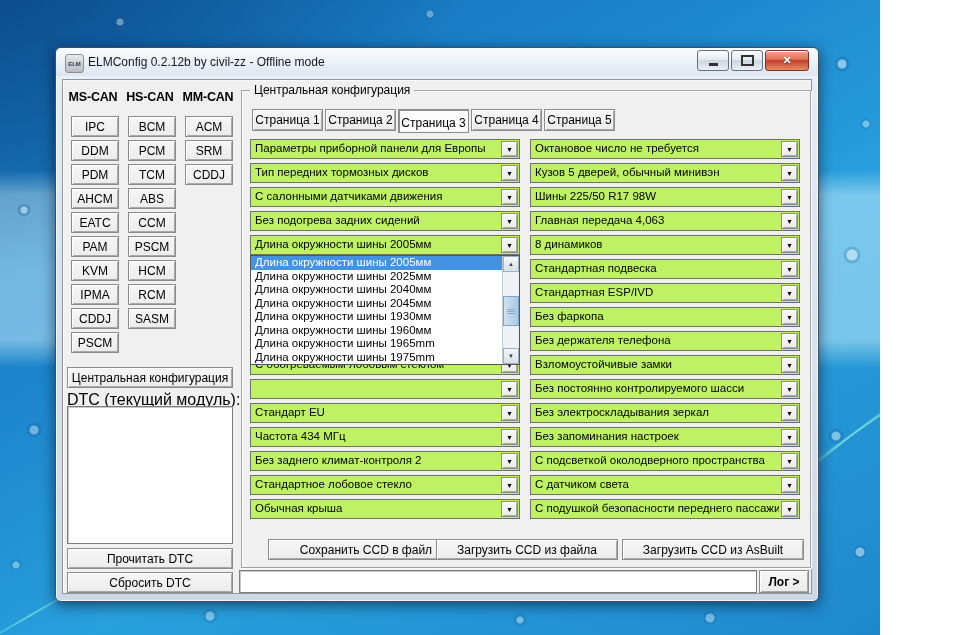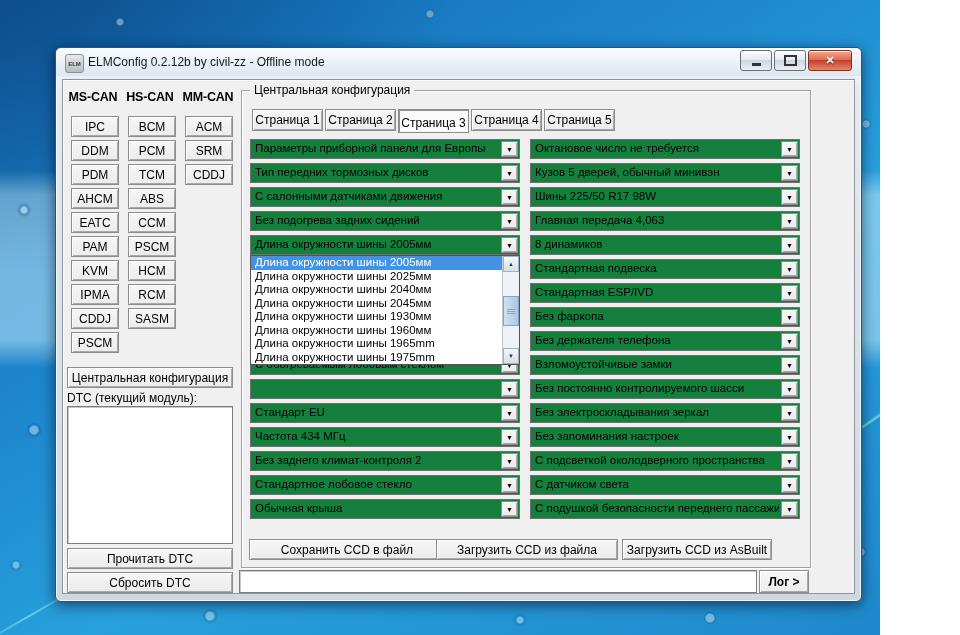--- a/index.html
+++ b/index.html
@@ -24,21 +24,21 @@
       linear-gradient(180deg, rgba(255,255,255,0) 170px, rgba(190,233,250,.55) 195px, rgba(190,233,250,.55) 340px, rgba(255,255,255,0) 368px),
       linear-gradient(150deg,#1268b0 0%, #1d85cc 35%, #28a0dc 60%, #1f88cc 100%);}
   .streak{position:absolute;background:linear-gradient(180deg,transparent,rgba(150,255,225,.55),transparent);width:2px;}
   .streak.s1{left:838px;top:380px;height:130px;transform:rotate(52deg);}
   .streak.s2{left:872px;top:340px;height:160px;transform:rotate(55deg);}
   .streak.s3{left:30px;top:540px;height:150px;transform:rotate(60deg);}
   .white-strip{position:absolute;left:880px;top:0;width:80px;height:635px;background:#fff;}
   
   .window{position:absolute;left:55px;top:47px;width:762px;height:553px;
     background:linear-gradient(180deg,#f7fafd 0%,#e3ebf3 8%,#ccd8e4 100%);
-    border:1px solid #3c5064;border-radius:6px;box-shadow:0 3px 14px rgba(0,0,20,.55), inset 0 0 0 1px rgba(255,255,255,.75);padding-left:43px;}
+    border:1px solid #3c5064;border-radius:6px;box-shadow:0 3px 14px rgba(0,0,20,.55), inset 0 0 0 1px rgba(255,255,255,.75);}
   .titlebar{position:absolute;left:0;top:0;right:0;height:28px;border-radius:6px 6px 0 0;
     background:linear-gradient(180deg,#fbfdff 0%,#e9f0f7 55%,#dde7f0 100%);}
   .app-icon{position:absolute;left:9px;top:6px;width:17px;height:17px;background:linear-gradient(180deg,#e8e8e8,#b8bcc0);
     border:1px solid #8a9098;border-radius:3px;display:flex;align-items:center;justify-content:center;}
   .app-icon-text{font-size:6px;font-weight:700;color:#2a3a4a;letter-spacing:0;}
   .title-text{position:absolute;left:32px;top:7px;font-size:12px;color:#15181c;white-space:nowrap;}
   .win-controls{position:absolute;top:2px;right:9px;display:flex;gap:2px;}
   .wc{width:30px;height:19px;border:1px solid #66707c;border-radius:3px;display:flex;align-items:center;justify-content:center;
     background:linear-gradient(180deg,#fdfefe 0%,#e4eaf0 45%,#cdd7e1 50%,#e8eef4 100%);box-shadow:inset 0 1px 0 rgba(255,255,255,.9);}
   .wc.close{width:42px;border-color:#7c2f26;background:linear-gradient(180deg,#f2a891 0%,#dd6f54 45%,#c6402c 50%,#e08a66 100%);}
@@ -52,57 +52,57 @@
   .bus-header{position:absolute;top:10px;font-weight:700;font-size:12.5px;letter-spacing:-.2px;text-align:center;}
   .bh-ms{left:2px;width:56px;} .bh-hs{left:59px;width:56px;} .bh-mm{left:116px;width:58px;}
   .mod-col{position:absolute;top:36px;display:flex;flex-direction:column;gap:3px;align-items:flex-end;}
   .mc1{left:8px;} .mc2{left:65px;} .mc3{left:122px;}
   .btn3d{background:linear-gradient(180deg,#f6f6f6,#ececec);border:1px solid #8c8c8c;
     box-shadow:inset 1px 1px 0 #ffffff, inset -1px -1px 0 #a9a9a9;color:#000;
     font-family:"Liberation Sans",sans-serif;font-size:12px;padding:0;cursor:default;}
   .mod-btn{width:48px;height:21px;}
   .wide-btn{position:absolute;left:4px;width:166px;height:21px;}
   .ccfg-btn{top:287px;}
-  .dtc-label{position:absolute;left:4px;top:311px;font-size:12px;}
+  .dtc-label{position:absolute;left:4px;top:311px;font-size:16px;}
   .dtc-list{position:absolute;left:4px;top:326px;width:164px;height:136px;background:#fff;
     border:1px solid #7d7d7d;box-shadow:inset 1px 1px 0 #c8c8c8;}
   .read-dtc{top:468px;} .reset-dtc{top:492px;}
   
   .groupbox{position:absolute;left:178px;top:10px;width:568px;height:476px;
     border:1px solid #a2a2a2;box-shadow:inset 1px 1px 0 #fdfdfd, 1px 1px 0 #fdfdfd;}
   .legend{position:absolute;top:-8px;left:8px;background:#f0f0f0;padding:0 4px;font-size:12px;}
   .tabs{position:absolute;left:10px;top:18px;display:flex;gap:2px;}
   .tab-btn{width:71px;height:22px;}
   .tab-btn.selected{height:24px;background:#fbfbfb;
     box-shadow:inset 1px 1px 0 #8f8f8f, inset -1px -1px 0 #f6f6f6;padding-top:3px;}
   
   .combo-col{position:absolute;top:48px;width:270px;}
   .col-left{left:8px;} .col-right{left:288px;}
   .stack{position:absolute;left:0;right:0;display:flex;flex-direction:column;gap:4px;}
   .st-top{top:0;} .st-bottom{top:216px;}
-  .combo{position:relative;height:18px;background:#15803d;border:1px solid #6f6f6f;}
+  .combo{position:relative;height:18px;background:#bef264;border:1px solid #6f6f6f;}
   .combo-text{position:absolute;left:4px;right:20px;top:2px;font-size:11.5px;white-space:nowrap;overflow:hidden;}
   .combo-arrow{position:absolute;right:1px;top:1px;width:17px;height:16px;display:flex;align-items:center;justify-content:center;
     font-size:7px;line-height:1;}
   
   .open-list{position:absolute;left:0;top:116px;width:268px;height:108px;background:#fff;border:1px solid #555;z-index:5;}
   .list-items{position:absolute;left:0;top:0;right:16px;bottom:0;overflow:hidden;}
   .list-item{height:13.5px;line-height:13.5px;font-size:11.5px;padding-left:4px;white-space:nowrap;}
   .list-item.selected{background:#4493e2;color:#fff;}
   .vscroll{position:absolute;right:0;top:0;width:16px;bottom:0;background:#eef2f6;border-left:1px solid #c0c8d0;}
   .sb-btn{position:absolute;left:0;right:0;height:14px;background:linear-gradient(180deg,#f4f7fa,#d7dfe7);
     border:1px solid #9fb0c0;display:flex;align-items:center;justify-content:center;}
   .sb-up{top:0;} .sb-down{bottom:0;}
   .sb-arrow{font-size:6px;color:#30404e;line-height:1;}
   .sb-thumb{position:absolute;left:0;right:0;top:40px;height:28px;background:linear-gradient(90deg,#cfe2f2,#aac8e2);
     border:1px solid #7fa4c6;display:flex;align-items:center;justify-content:center;}
   .grip{width:8px;height:5px;background:repeating-linear-gradient(180deg,#86aacb 0 1px,transparent 1px 2px);}
   
   .file-btn{position:absolute;top:448px;height:21px;font-size:12px;}
-  .fb1{left:7px;width:196px;} .fb2{left:194px;width:182px;} .fb3{left:380px;width:150px;}
+  .fb1{left:26px;width:196px;} .fb2{left:194px;width:182px;} .fb3{left:380px;width:182px;}
   .log-input{position:absolute;left:176px;top:490px;width:510px;height:21px;background:#fff;
     border:1px solid #7d7d7d;box-shadow:inset 1px 1px 0 #c8c8c8;font-size:12px;padding:0 3px;
     font-family:"Liberation Sans",sans-serif;}
   .log-btn{position:absolute;left:696px;top:490px;width:50px;height:23px;font-weight:700;}
 </style>
 </head>
 <body>
 
 <div class="desktop">
   <div class="streak s1"></div>

